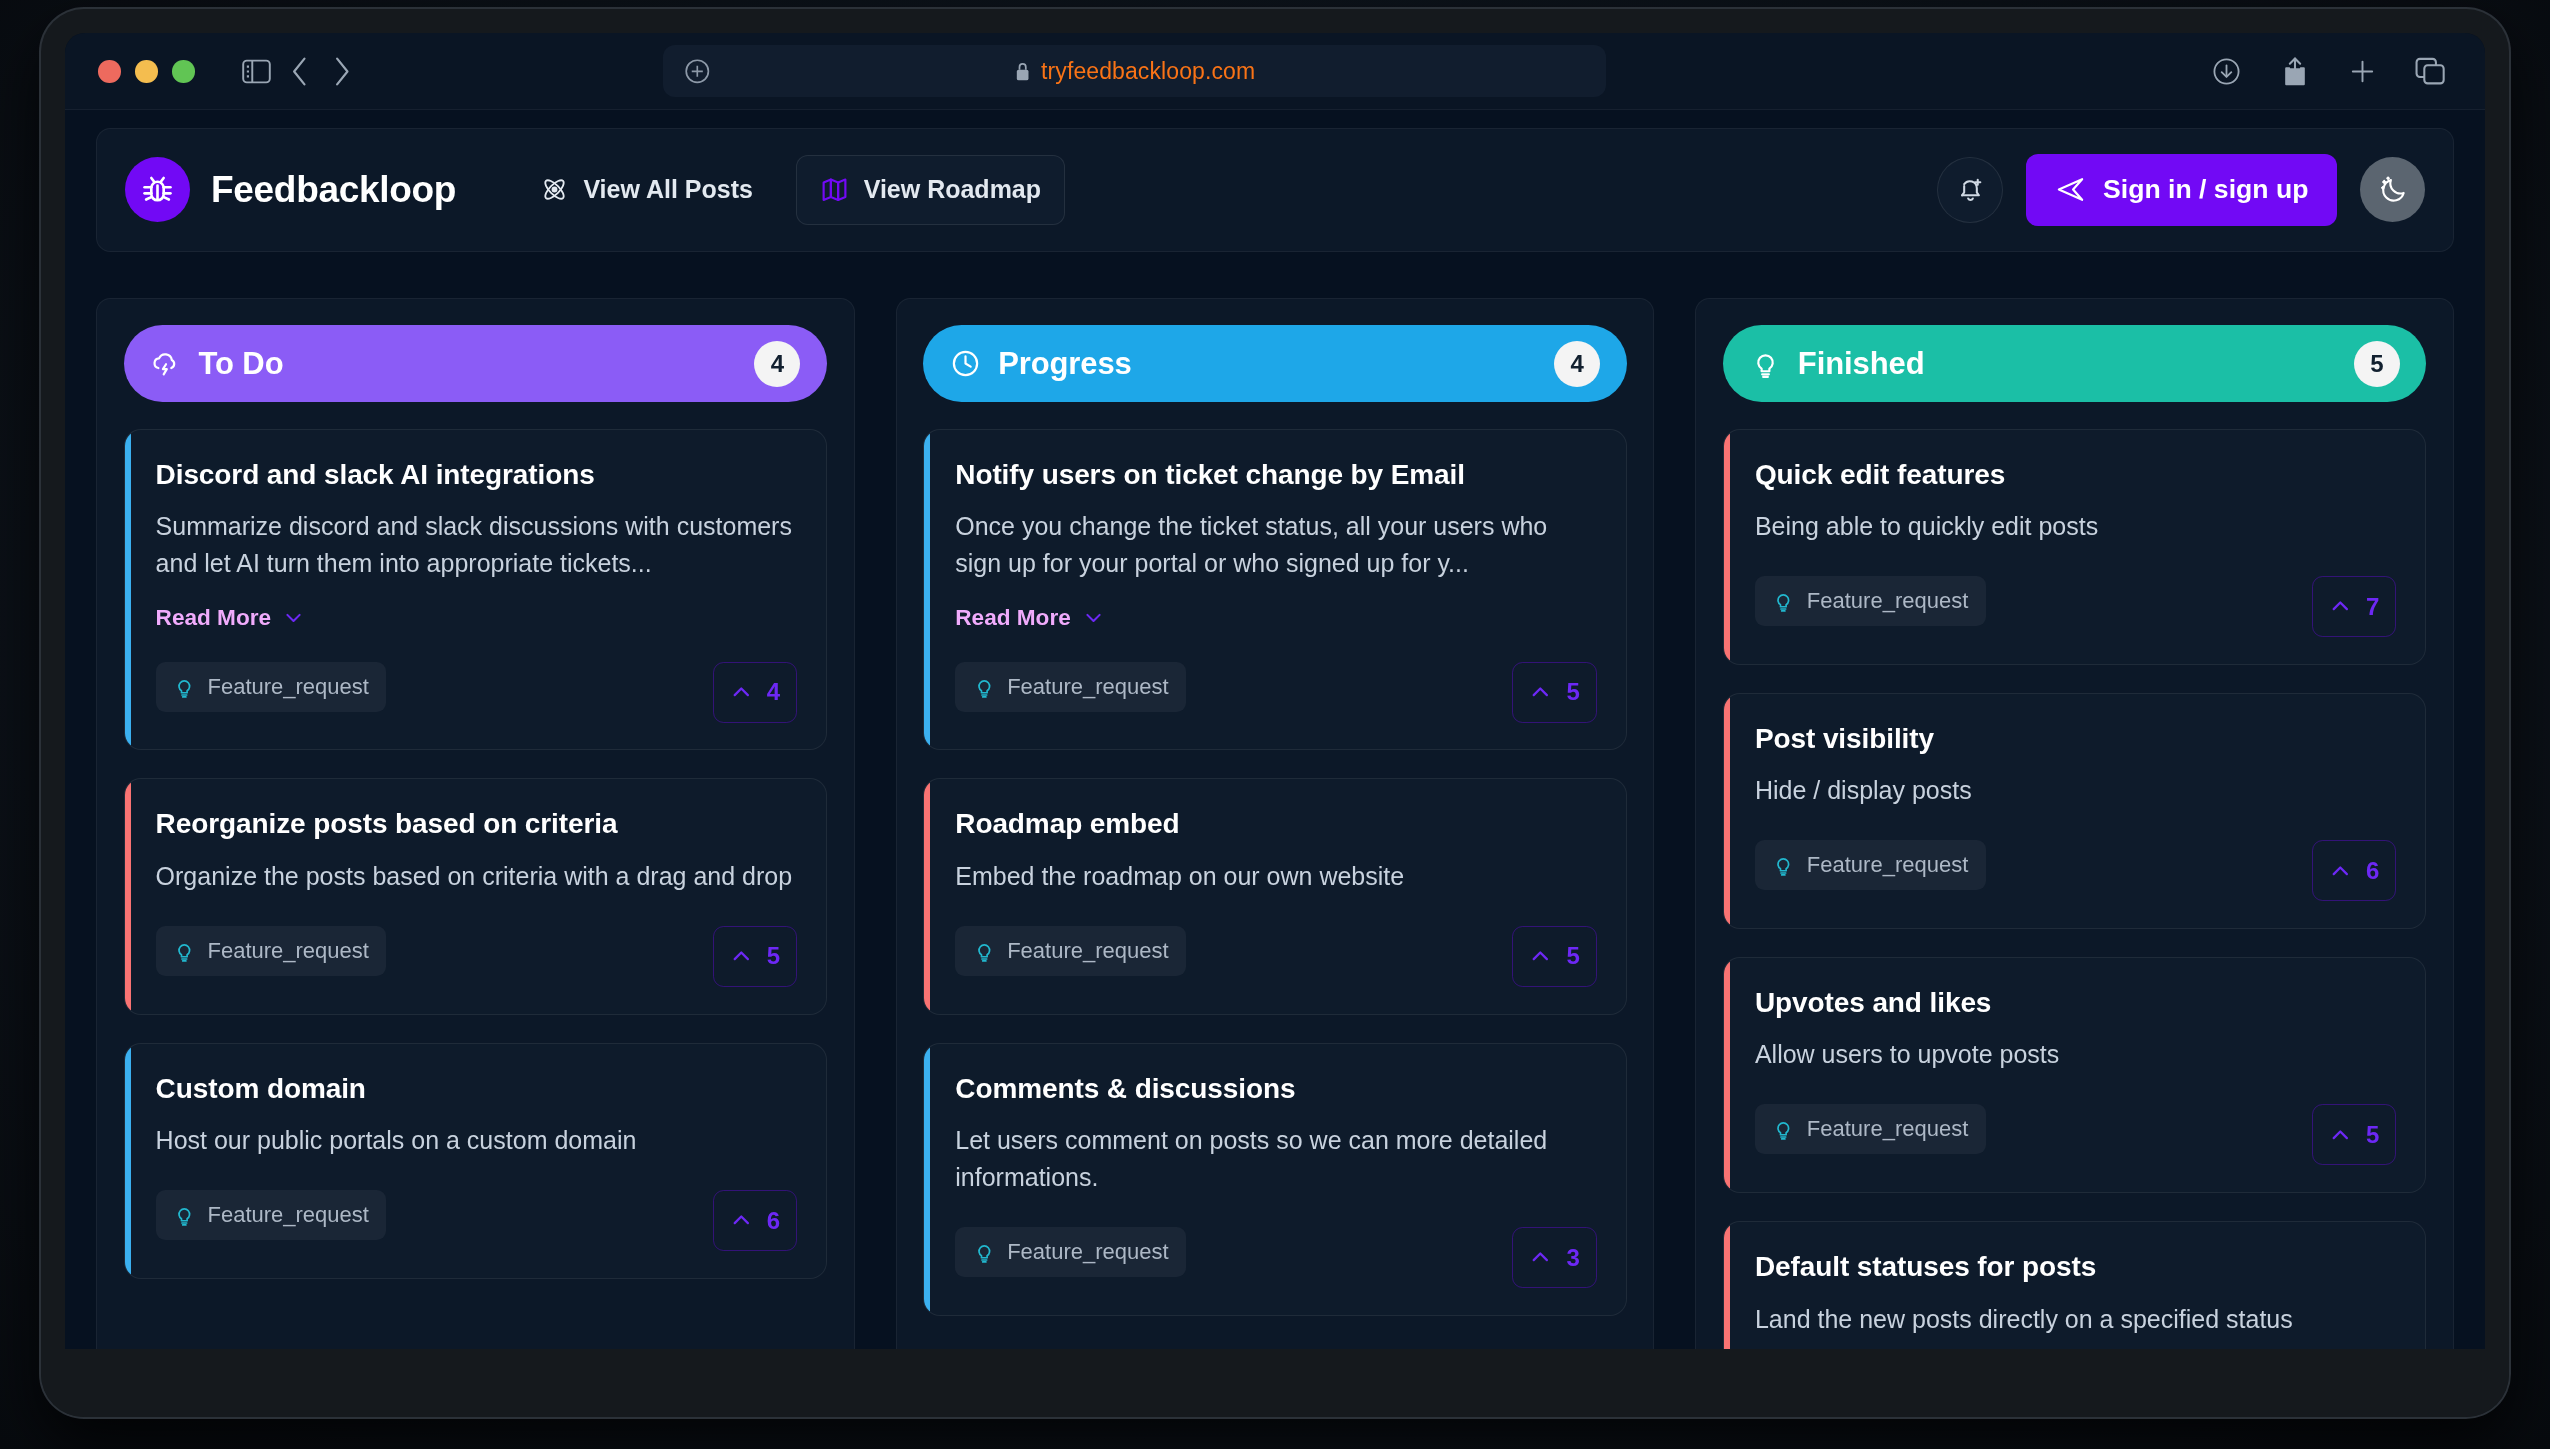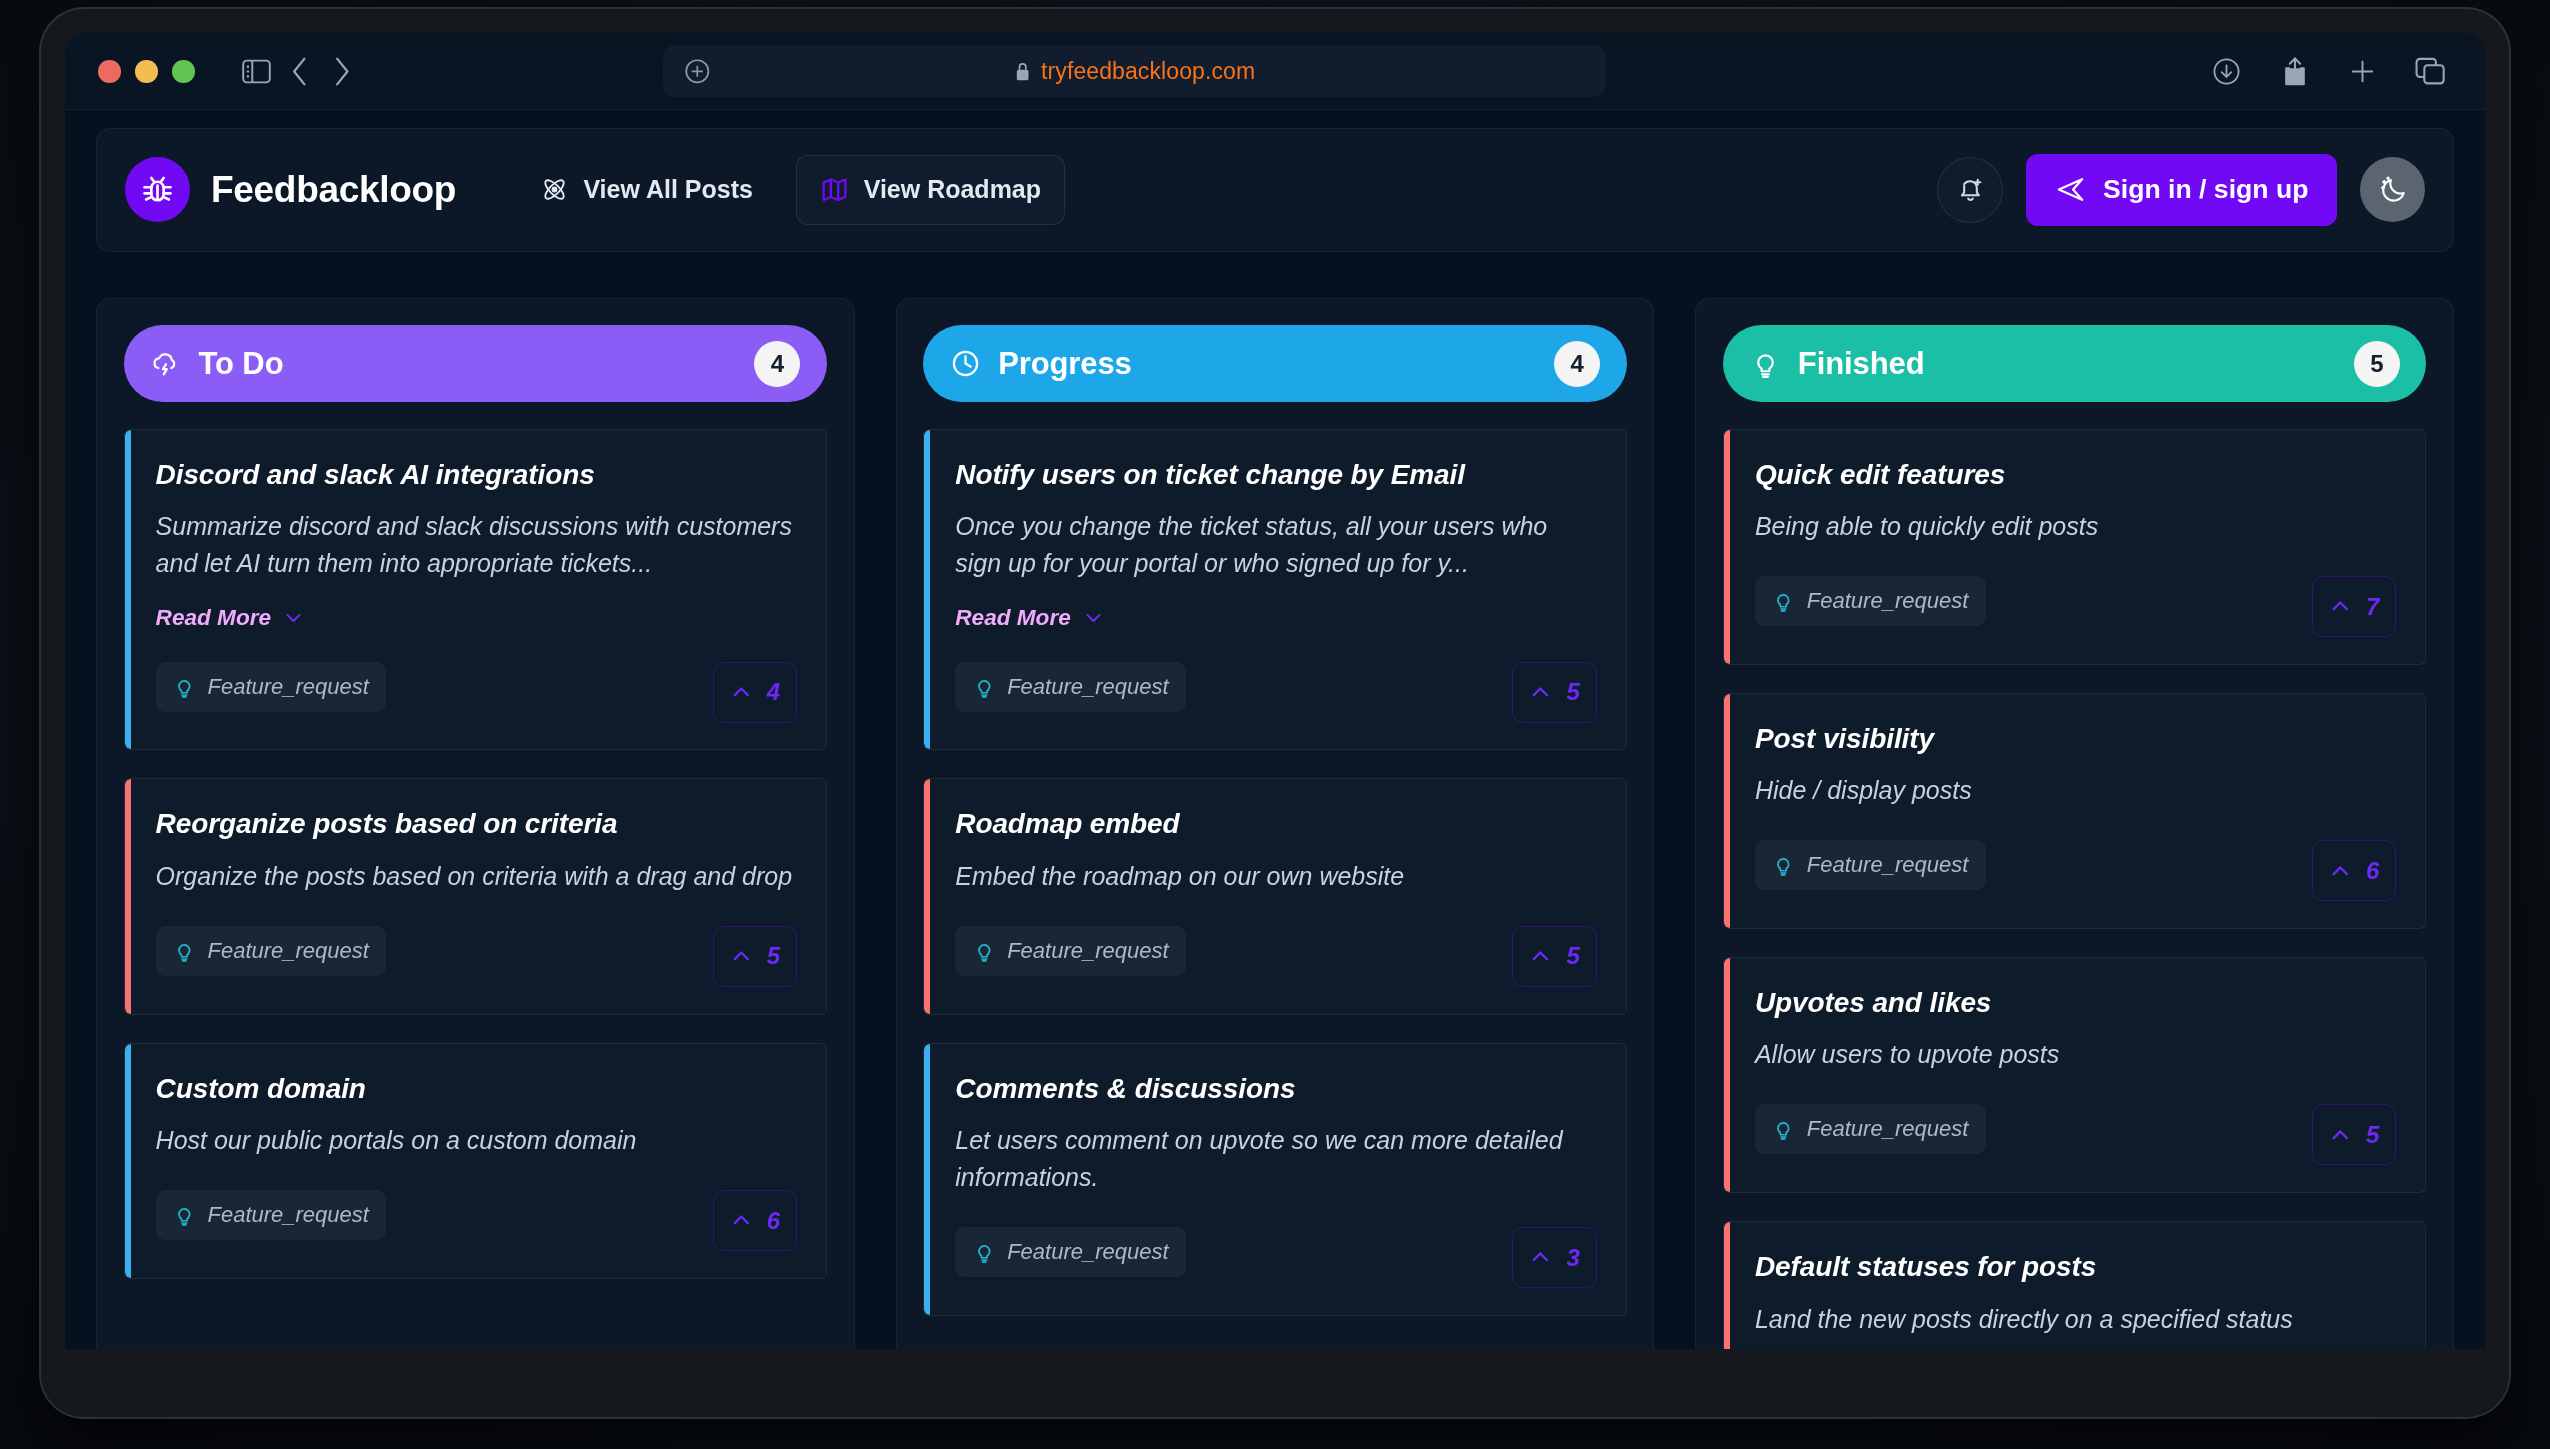--- a/index.html
+++ b/index.html
@@ -177,24 +177,23 @@
     display: flex; align-items: center; justify-content: center;
     padding: 0 8px;
   }
 
   .cards { display: flex; flex-direction: column; gap: 28px; }
 
   .card {
     position: relative;
     background: #0e1b2b;
     border: 0.7px solid rgba(255,255,255,.07);
-    border-radius: 6px;
+    border-radius: 17px;
     padding: 29px 29px 26.6px 31px;
     overflow: hidden;
-    font-style: italic;
   }
   .card-accent {
     position: absolute; left: 0; top: 0; bottom: 0;
     width: 6px;
     border-radius: 13.3px 0 0 13.3px;
   }
   .card-title {
     color: #ffffff; font-size: 28px; font-weight: 700;
     line-height: 1.15; letter-spacing: -0.1px;
   }
@@ -543,21 +542,21 @@
                         <polyline points="5,15 12,8 19,15"></polyline>
                       </svg>
                     </span>
                     <span class="upvote-count">5</span>
                   </div>
                 </div>
               </div>
               <div class="card">
                 <div class="card-accent" style="background: rgb(59, 176, 240);"></div>
                 <div class="card-title">Comments &amp; discussions</div>
-                <div class="card-desc">Let users comment on upvote so we can more detailed informations.</div>
+                <div class="card-desc">Let users comment on posts so we can more detailed informations.</div>
                 <div class="card-footer">
                   <div class="tag">
                     <span style="display: flex;">
                       <svg width="22.6" height="22.6" viewBox="0 0 24 24" fill="none" stroke="#22b8cf" stroke-width="1.8" stroke-linecap="round" stroke-linejoin="round">
                         <path d="M9 15.6a5.6 5.6 0 1 1 6 0v2.2H9z"></path>
                         <line x1="9.5" y1="20.2" x2="14.5" y2="20.2"></line>
                         <line x1="10.3" y1="22.2" x2="13.7" y2="22.2"></line>
                       </svg>
                     </span>
                     <span class="tag-label">Feature_request</span>

